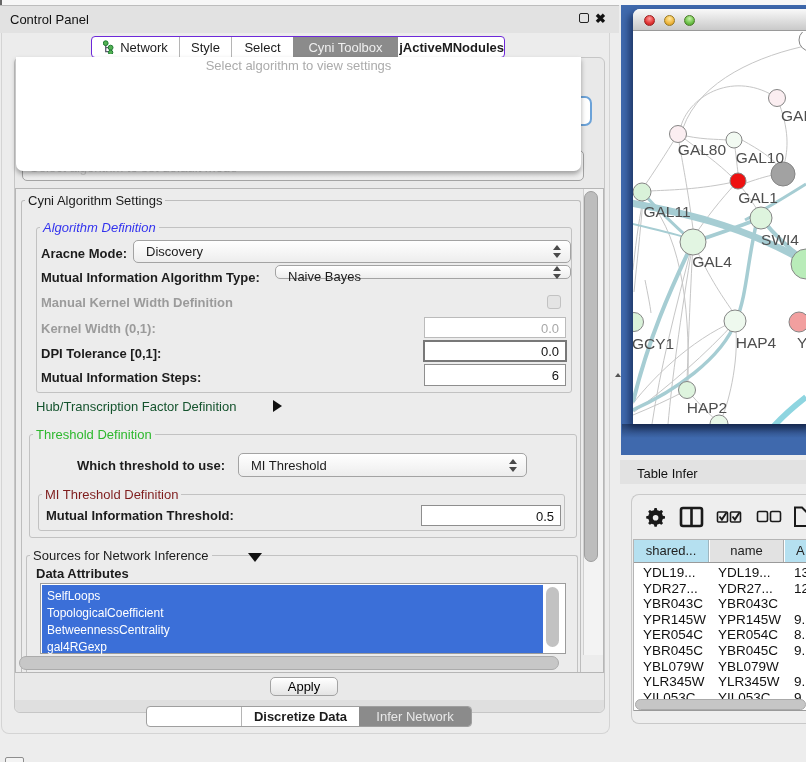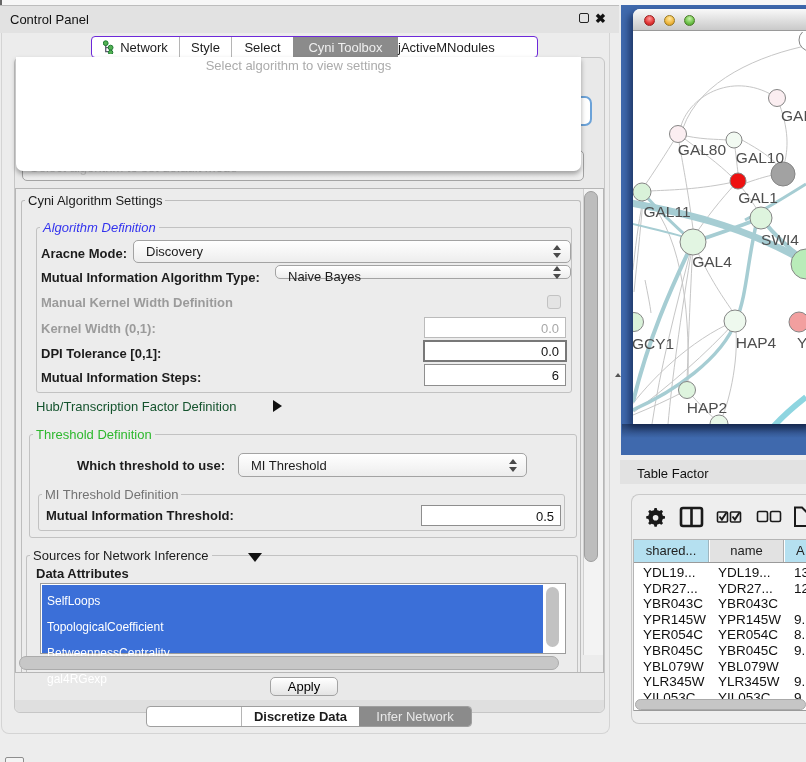--- a/index.html
+++ b/index.html
@@ -43,21 +43,21 @@
           <circle cx="7.6" cy="7.6" r="2.4" fill="#52b152" stroke="#1f7a33" stroke-width="1"></circle>
           <circle cx="7.6" cy="12.4" r="2.2" fill="#52b152" stroke="#1f7a33" stroke-width="1"></circle>
         </svg>
         <span style="margin-left:5px;">Network</span>
       </div>
   <div style="width:1px; background:#b5b5b5;"></div>
   <div style="width:51px; padding-top:3px; text-align:center;">Style</div>
   <div style="width:1px; background:#b5b5b5;"></div>
   <div style="width:61px; padding-top:3px; text-align:center;">Select</div>
   <div style="width:105px; padding-top:3px; text-align:center; background:#8b8b8b; color:#efefef;">Cyni Toolbox</div>
-  <div style="width:139px; padding-top:3px; text-align:left;">jActiveMNodules</div>
+  <div style="width:106px; padding-top:3px; text-align:right;font-weight:bold;">jActiveMNodules</div>
 </div>
 
 <div class="abs" style="left:15px; top:188px; width:589px; height:485px; background:#ececec; border:1px solid #b6b6b6;"></div>
 
 <div class="abs" style="left:560px; top:96px; width:32px; height:30px; border:2px solid #6ba2d8; border-radius:7px; background:#fff;"></div>
 
 <div class="abs combo" style="left:22px; top:150px; width:562px; height:31px;"></div>
 <div class="abs" style="left:30px; top:160px; font-size:13px; color:#cccccc;">Select algorithm to set default mode</div>
 
 <div class="abs" style="left:21px; top:200px; width:560px; height:472px; border:1px solid #bdbdbd; border-bottom:none; border-radius:3px 3px 0 0;"></div>
@@ -96,32 +96,32 @@
 <div class="abs gline" style="left:29px; top:434px; width:548px; height:104px;"></div>
 <div class="gtitle" style="left:33px; top:427px; color:#2eb82e;">Threshold Definition</div>
 
 <div class="abs b13" style="left:77px; top:458px;">Which threshold to use:</div>
 <div class="combo" style="left:238px; top:453px; width:289px; height:24px;">
       <span class="ctext" style="top:4px;">MI Threshold</span>
       <span class="arrows"></span>
     </div>
 
 <div class="abs gline" style="left:38px; top:494px; width:527px; height:37px;"></div>
-<div class="gtitle" style="left:42px; top:487px; color:#737373; background:#ececec;">MI Threshold Definition</div>
+<div class="gtitle" style="left:42px; top:487px; color:#7f1d1d; background:#ececec;">MI Threshold Definition</div>
 <div class="abs b13" style="left:46px; top:508px;">Mutual Information Threshold:</div>
 <div class="field" style="left:421px; top:505px; width:140px; height:21px; border:1px solid #8e8e8e; color:#111; padding-top:3px;">0.5</div>
 
 <div class="abs" style="left:26px; top:555px; width:552px; height:117px; border:1px solid #c2c2c2; border-bottom:none; border-radius:3px 3px 0 0;"></div>
 <div class="gtitle" style="left:30px; top:548px; color:#1c1c1c; background:#ececec;">Sources for Network Inference</div>
 <div class="abs" style="left:248px; top:553px; width:0; height:0; border:7px solid transparent; border-top:9px solid #111; border-bottom:none;"></div>
 <div class="abs b13" style="left:36px; top:566px;">Data Attributes</div>
 
 <div class="abs" style="left:40px; top:583px; width:526px; height:71px; background:#ffffff; border:1px solid #9c9c9c;"></div>
 <div class="abs" style="left:42px; top:585px; width:501px; height:68px; background:#3b6fd8;"></div>
-<div class="abs" style="left:47px; top:588px; font-size:12px; color:#ffffff; line-height:26px;">SelfLoops<br>TopologicalCoefficient<br>BetweennessCentrality<br>gal4RGexp</div>
+<div class="abs" style="left:47px; top:588px; font-size:12px; color:#ffffff; line-height:17px;">SelfLoops<br>TopologicalCoefficient<br>BetweennessCentrality<br>gal4RGexp</div>
 <div class="abs" style="left:546px; top:587px; width:13px; height:60px; background:#c2c2c2; border-radius:7px;"></div>
 
 <div class="abs" style="left:583px; top:189px; width:20px; height:466px; background:#f3f3f3; border-left:1px solid #d0d0d0;"></div>
 <div class="abs" style="left:584px; top:191px; width:14px; height:371px; background:#bdbdbd; border:1px solid #9f9f9f; border-radius:7px;"></div>
 <div class="abs" style="left:19px; top:656px; width:540px; height:14px; background:#c7c7c7; border:1px solid #ababab; border-radius:7px;"></div>
 
 <div class="abs" style="left:270px; top:677px; width:68px; height:19px; background:linear-gradient(#ffffff,#e4e4e4); border:1px solid #a3a3a3; border-radius:5px; text-align:center; font-size:13px; padding-top:1px;">Apply</div>
 
 <div class="abs" style="left:146px; top:706px; height:21px; display:flex; background:#ffffff; border:1px solid #9f9f9f; border-radius:4px; overflow:hidden; font-size:13px; color:#1c1c1c;">
   <div style="width:94px; padding-top:17px; text-align:left; font-weight:bold;">Impute Data</div>
@@ -207,21 +207,21 @@
     <text x="780" y="245" text-anchor="middle">SWI4</text>
     <text x="712" y="267" text-anchor="middle">GAL4</text>
     <text x="653" y="349" text-anchor="middle">GCY1</text>
     <text x="756" y="348" text-anchor="middle">HAP4</text>
     <text x="797" y="348">YD</text>
     <text x="707" y="413" text-anchor="middle">HAP2</text>
   </g>
 </svg>
 
 <div class="abs" style="left:620px; top:460px; width:186px; height:24px; background:#e2e2e2;"></div>
-<div class="abs" style="left:637px; top:466px; font-size:13px; color:#111;">Table Factor</div>
+<div class="abs" style="left:637px; top:466px; font-size:13px; color:#111;">Table Infer</div>
 
 <div class="abs" style="left:631px; top:494px; width:180px; height:230px; background:#eeeeee; border:1px solid #c9c9c9; border-radius:8px 0 0 8px; border-right:none;"></div>
 
 <svg class="abs" style="left:631px; top:494px;" width="175" height="45" viewBox="0 0 175 45">
   <g fill="#1a1a1a">
     <path d="M 23.5 14 l 2.2 0 l 0.6 2.2 a 6.2 6.2 0 0 1 2.1 0.9 l 2-1.1 l 1.6 1.6 l -1.1 2 a 6.2 6.2 0 0 1 0.9 2.1 l 2.2 0.6 l 0 2.2 l -2.2 0.6 a 6.2 6.2 0 0 1 -0.9 2.1 l 1.1 2 l -1.6 1.6 l -2-1.1 a 6.2 6.2 0 0 1 -2.1 0.9 l -0.6 2.2 l -2.2 0 l -0.6-2.2 a 6.2 6.2 0 0 1 -2.1-0.9 l -2 1.1 l -1.6-1.6 l 1.1-2 a 6.2 6.2 0 0 1 -0.9-2.1 l -2.2-0.6 l 0-2.2 l 2.2-0.6 a 6.2 6.2 0 0 1 0.9-2.1 l -1.1-2 l 1.6-1.6 l 2 1.1 a 6.2 6.2 0 0 1 2.1-0.9 z M 24.6 20.9 a 2.8 2.8 0 1 0 0 5.6 a 2.8 2.8 0 0 0 0-5.6 z"></path>
   </g>
   <g fill="none" stroke="#1a1a1a">
     <rect x="50" y="14" width="21" height="18" rx="2" stroke-width="2.6"></rect>
     <line x1="60.5" y1="14" x2="60.5" y2="32" stroke-width="2.6"></line>

